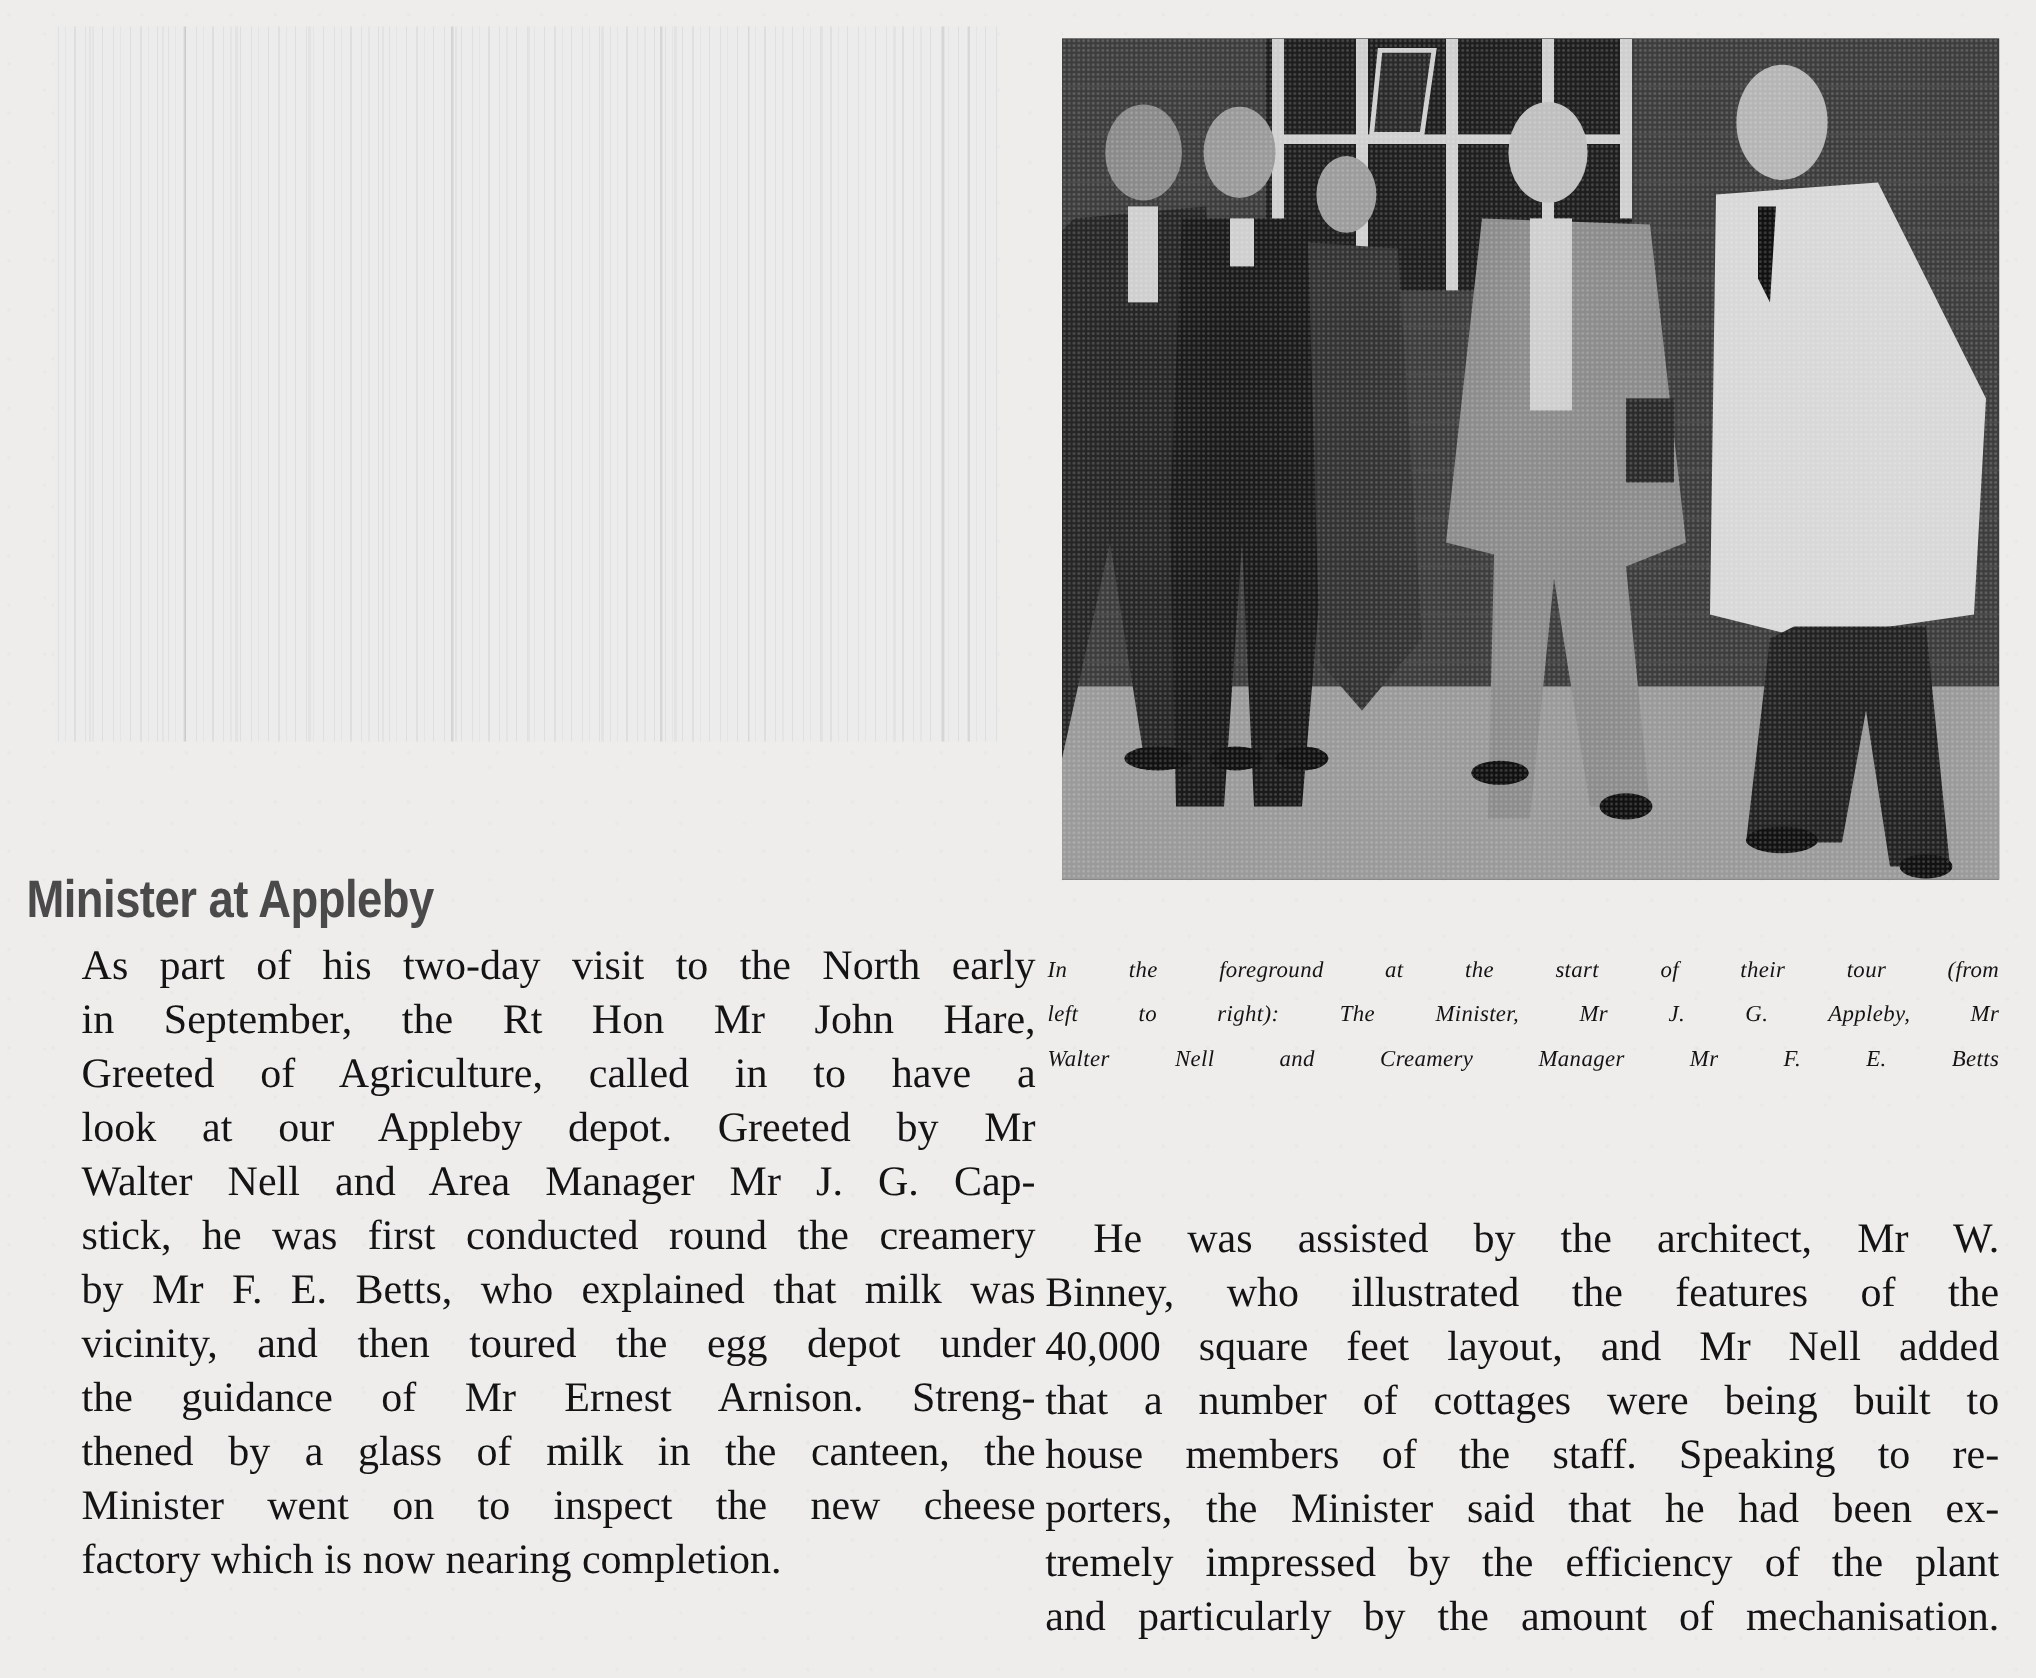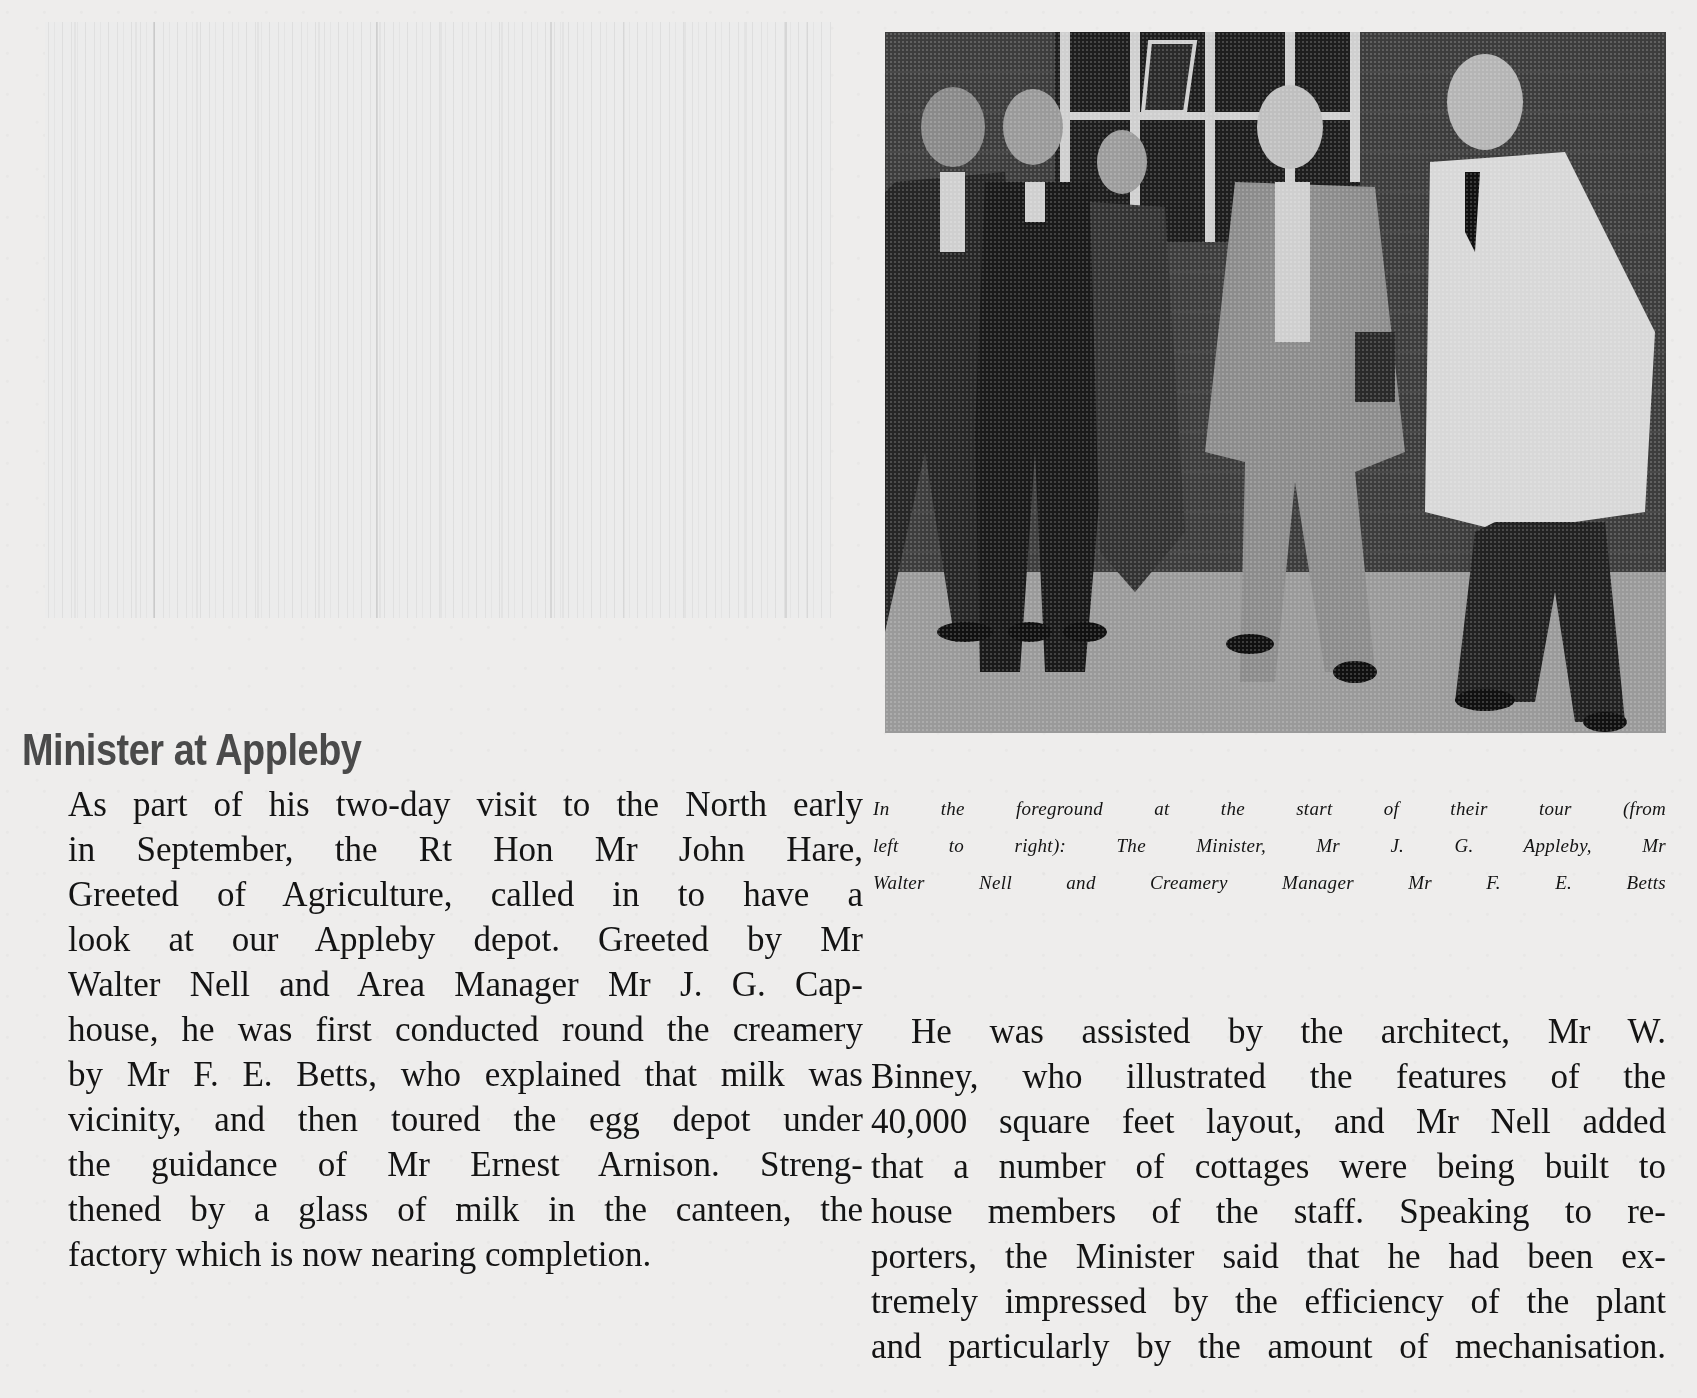--- a/index.html
+++ b/index.html
@@ -216,25 +216,26 @@
 </div>
 
 <h1 class="heading">Minister at Appleby</h1>
 
 <div class="col col-left">
   <span class="line">As part of his two-day visit to the North early</span>
   <span class="line">in September, the Rt Hon Mr John Hare,</span>
   <span class="line">Greeted of Agriculture, called in to have a</span>
   <span class="line">look at our Appleby depot. Greeted by Mr</span>
   <span class="line">Walter Nell and Area Manager Mr J. G. Cap-</span>
-  <span class="line">house, he was first conducted round the creamery</span>
+  <span class="line">stick, he was first conducted round the creamery</span>
   <span class="line">by Mr F. E. Betts, who explained that milk was</span>
   <span class="line">vicinity, and then toured the egg depot under</span>
   <span class="line">the guidance of Mr Ernest Arnison. Streng-</span>
   <span class="line">thened by a glass of milk in the canteen, the</span>
+  <span class="line">Minister went on to inspect the new cheese</span>
   <span class="line last">factory which is now nearing completion.</span>
 </div>
 
 <div class="caption">
   <span class="line">In the foreground at the start of their tour (from</span>
   <span class="line">left to right): The Minister, Mr J. G. Appleby, Mr</span>
   <span class="line">Walter Nell and Creamery Manager Mr F. E. Betts</span>
 </div>
 
 <div class="col col-right">

